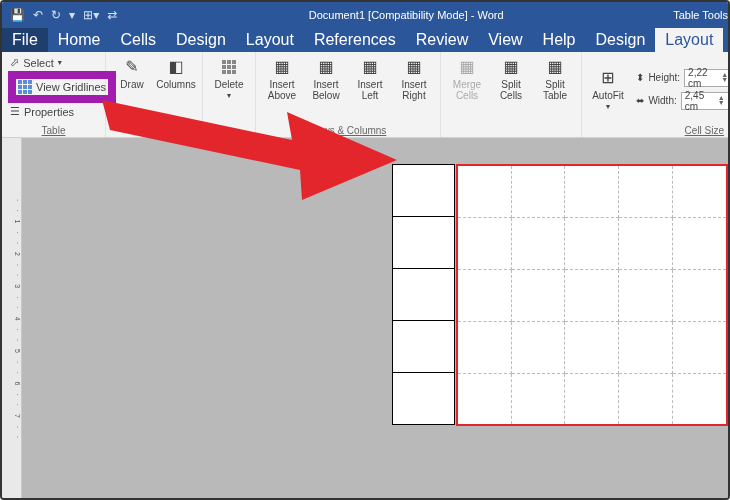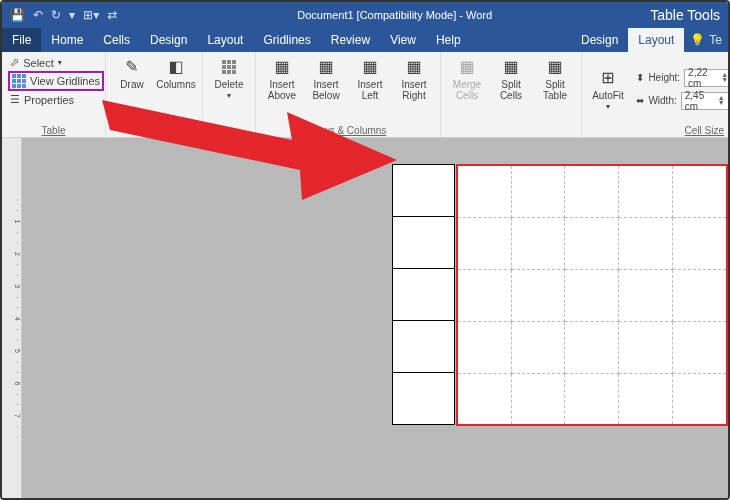--- a/index.html
+++ b/index.html
@@ -3,39 +3,39 @@
 <meta charset="utf-8">
 <style>
 * { margin: 0; padding: 0; box-sizing: border-box; font-family: "Segoe UI", Arial, sans-serif; }
 body { width: 730px; height: 500px; background: #fff; overflow: hidden; border: 2px solid #333; border-radius: 4px; position: relative; }
 
 
 .titlebar { height: 26px; background: #2b579a; color: #fff; display: flex; align-items: center; font-size: 11px; }
 .qat { display: flex; align-items: center; gap: 8px; padding-left: 8px; }
 .qat-icon { color: #cfe0f4; font-size: 12px; }
 .title-center { flex: 1; text-align: center; white-space: nowrap; overflow: hidden; padding-left: 22px; }
-.title-right { padding-right: 8px; font-size: 14px; }
+.title-right { font-size: 11px; }
 
 
 .tabs { height: 24px; background: #2b579a; display: flex; align-items: stretch; }
-.tab { color: #fff; font-size: 12px; padding: 4px 10px; cursor: pointer; display: flex; align-items: center; }
+.tab { color: #fff; font-size: 16px; padding: 4px 10px; cursor: pointer; display: flex; align-items: center; }
 .tab.file { background: #1e3e6e; }
 .tab.active { background: #f3f3f3; color: #2b579a; }
 .tab-spacer { flex: 1; }
 .tab.ctx { color: #fff; }
 .tell { display: flex; align-items: center; gap: 4px; color: #cfe0f4; font-size: 12px; padding: 0 6px; }
 
 
 .ribbon { height: 86px; background: #f3f3f3; border-bottom: 1px solid #d0d0d0; display: flex; position: relative; }
 .group { border-right: 1px solid #e1e1e1; display: flex; flex-direction: column; justify-content: space-between; padding: 3px 6px 1px 6px; }
 .group-label { font-size: 10px; color: #666; text-align: center; padding-top: 2px; text-decoration: underline; }
 .group-body { display: flex; gap: 4px; flex: 1; align-items: flex-start; }
 .vstack { display: flex; flex-direction: column; gap: 1px; font-size: 11px; color: #444; }
 .vstack .item { display: flex; align-items: center; gap: 4px; padding: 1px 2px; cursor: pointer; white-space: nowrap; }
-.hl { border: 2px solid #a21caf; padding: 0 3px; }
+.hl { border: 8px solid #a21caf; padding: 0 3px; }
 .big-btn { display: flex; flex-direction: column; align-items: center; justify-content: flex-start; width: 40px; font-size: 10px; color: #444; gap: 2px; cursor: pointer; text-align: center; line-height: 1.1; padding-top: 2px; }
 .big-btn .ico { width: 20px; height: 20px; display: flex; align-items: center; justify-content: center; font-size: 16px; }
 .disabled { color: #aaa; }
 .size-row { display: flex; align-items: center; gap: 4px; font-size: 10px; color: #444; margin: 2px 0; }
 .size-input { width: 48px; height: 18px; border: 1px solid #ababab; background: #fff; font-size: 10px; padding: 0 3px; display: flex; align-items: center; justify-content: space-between; }
 .spin { font-size: 7px; color: #666; line-height: 0.7; }
 
 
 .doc-area { position: absolute; top: 136px; left: 0; right: 0; bottom: 0; background: #b9b9b9; display: flex; }
 .vruler { width: 20px; background: #e9e9e9; border-right: 1px solid #c8c8c8; font-size: 7px; color: #555; writing-mode: vertical-rl; text-align: center; letter-spacing: 3px; padding-top: 4px; }
@@ -70,21 +70,21 @@
   <div class="title-center">Document1 [Compatibility Mode] - Word</div>
   <div class="title-right">Table Tools</div>
 </div>
 
 <div class="tabs">
   <div class="tab file">File</div>
   <div class="tab">Home</div>
   <div class="tab">Cells</div>
   <div class="tab">Design</div>
   <div class="tab">Layout</div>
-  <div class="tab">Gridlines</div>
+  <div class="tab">References</div>
   <div class="tab">Review</div>
   <div class="tab">View</div>
   <div class="tab">Help</div>
   <div class="tab-spacer"></div>
   <div class="tab ctx">Design</div>
   <div class="tab active">Layout</div>
   <div class="tell">
     <span>💡</span>
     <span>Te</span>
   </div>

